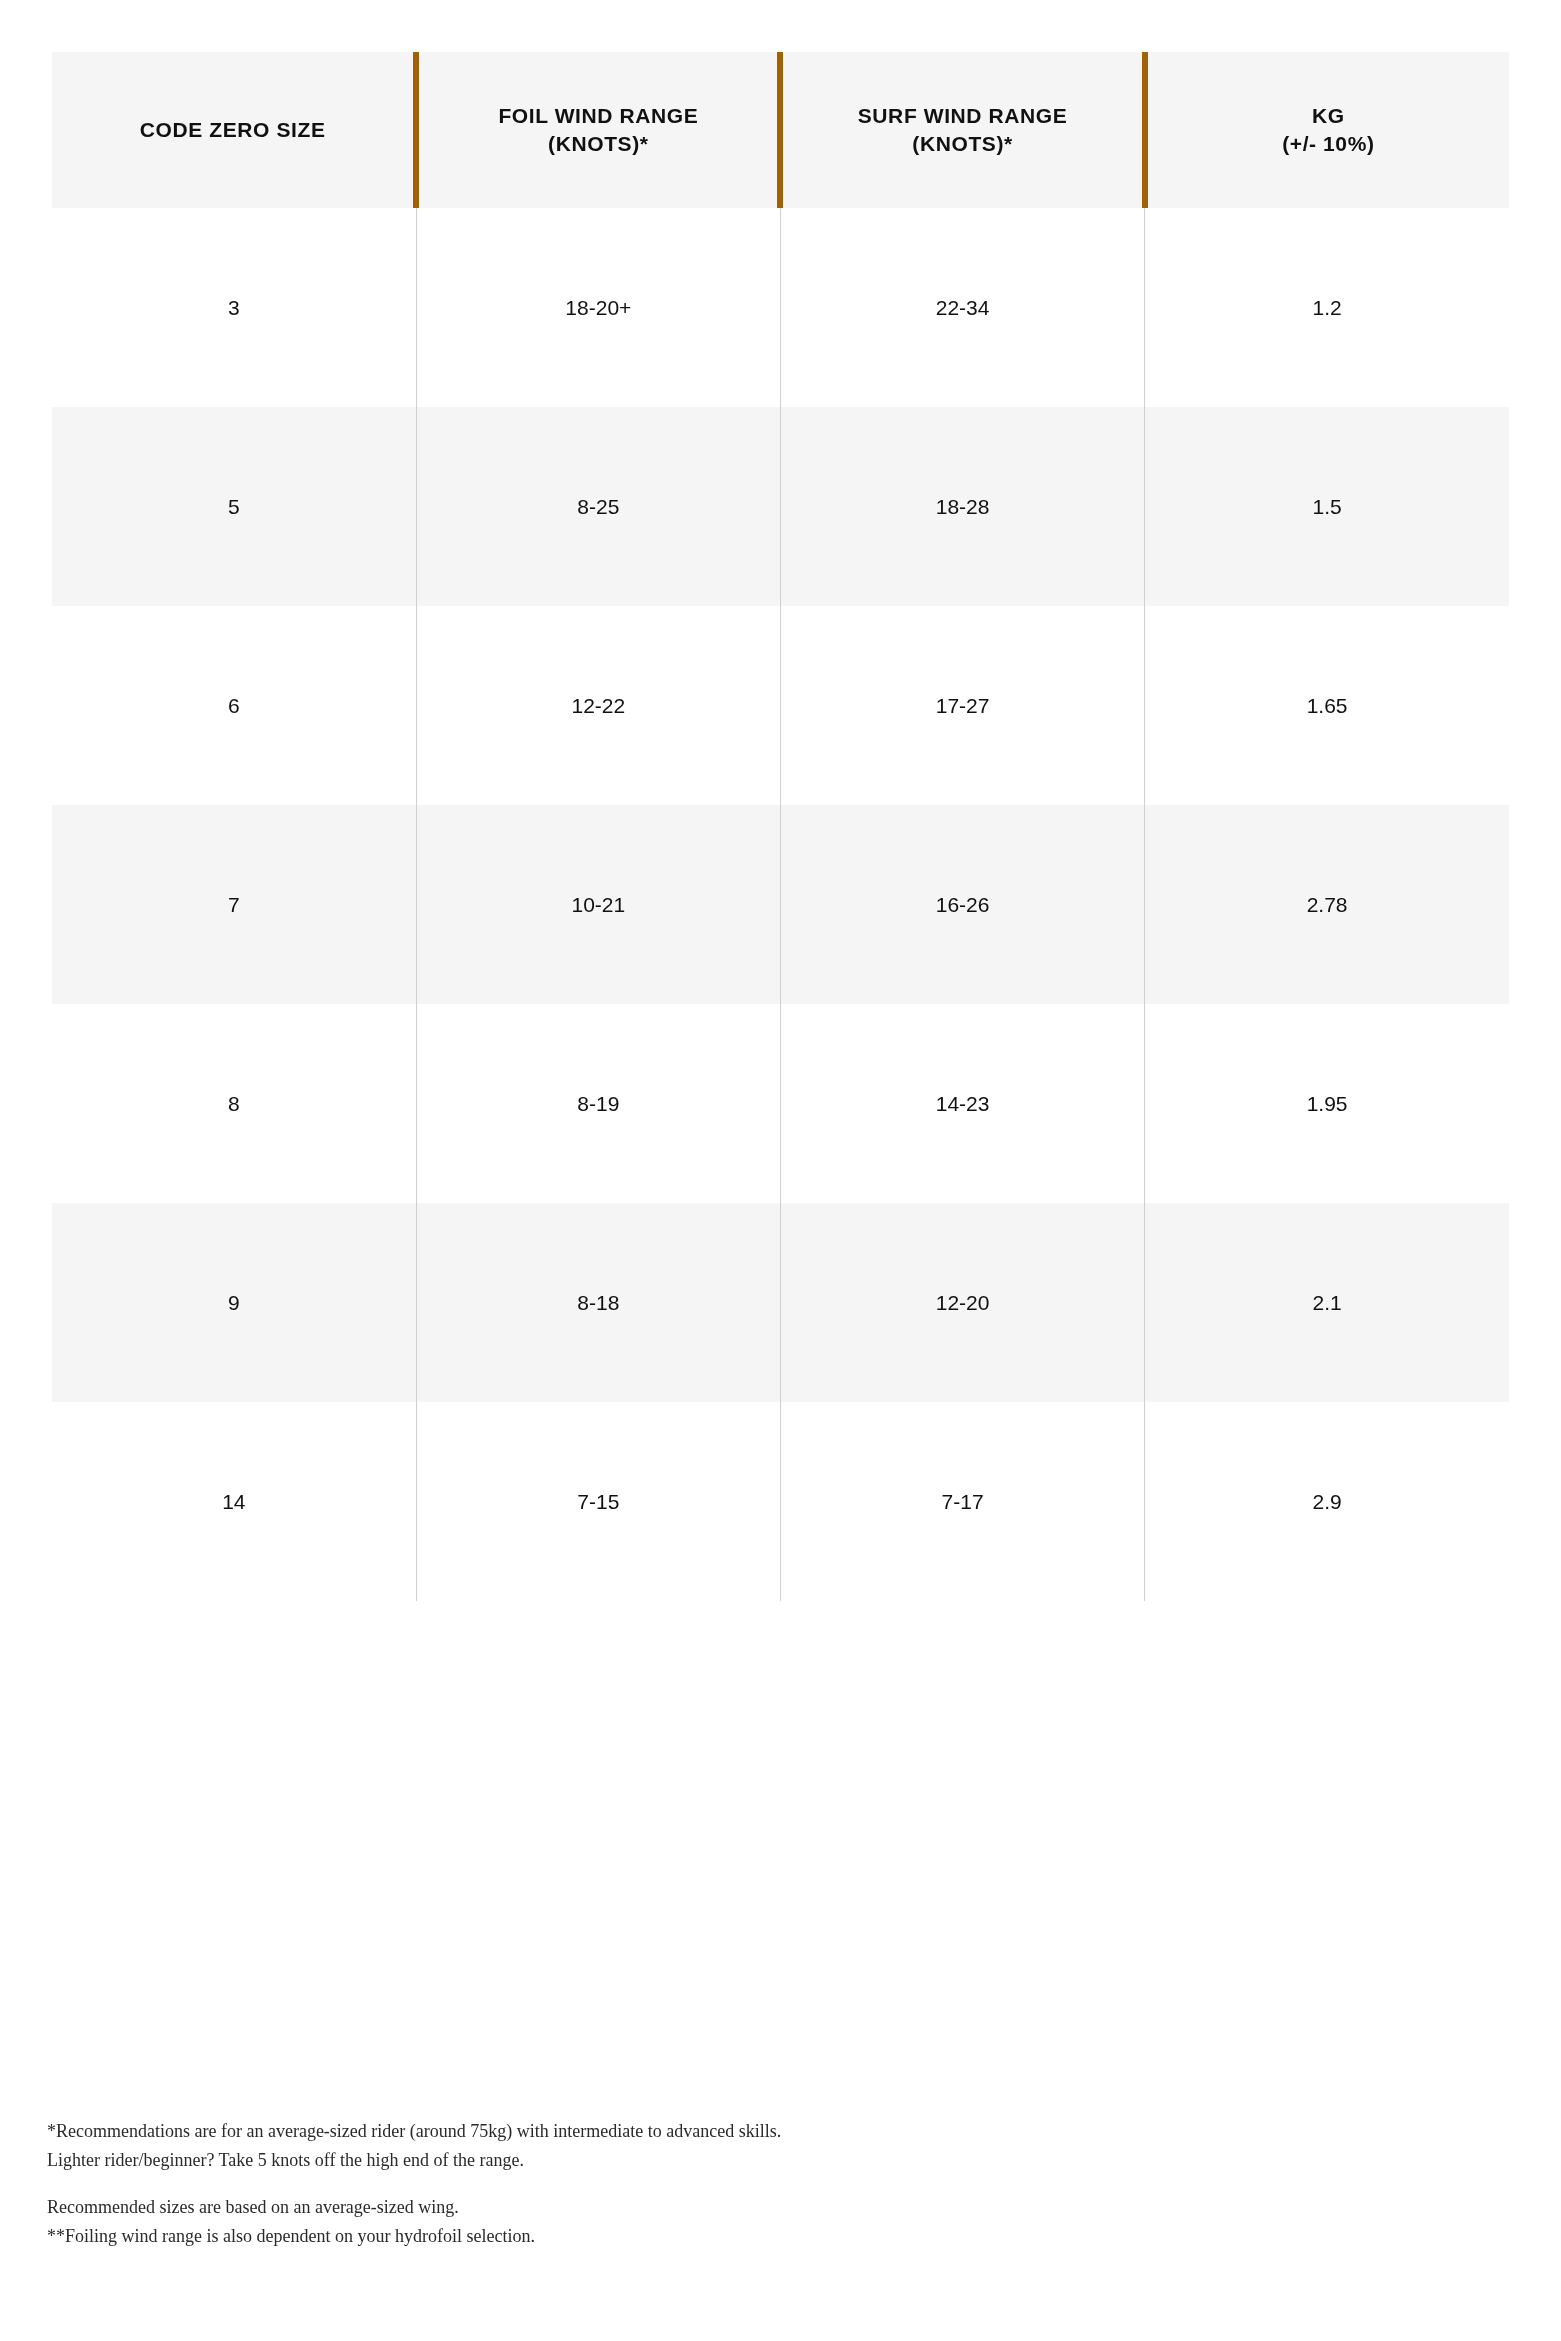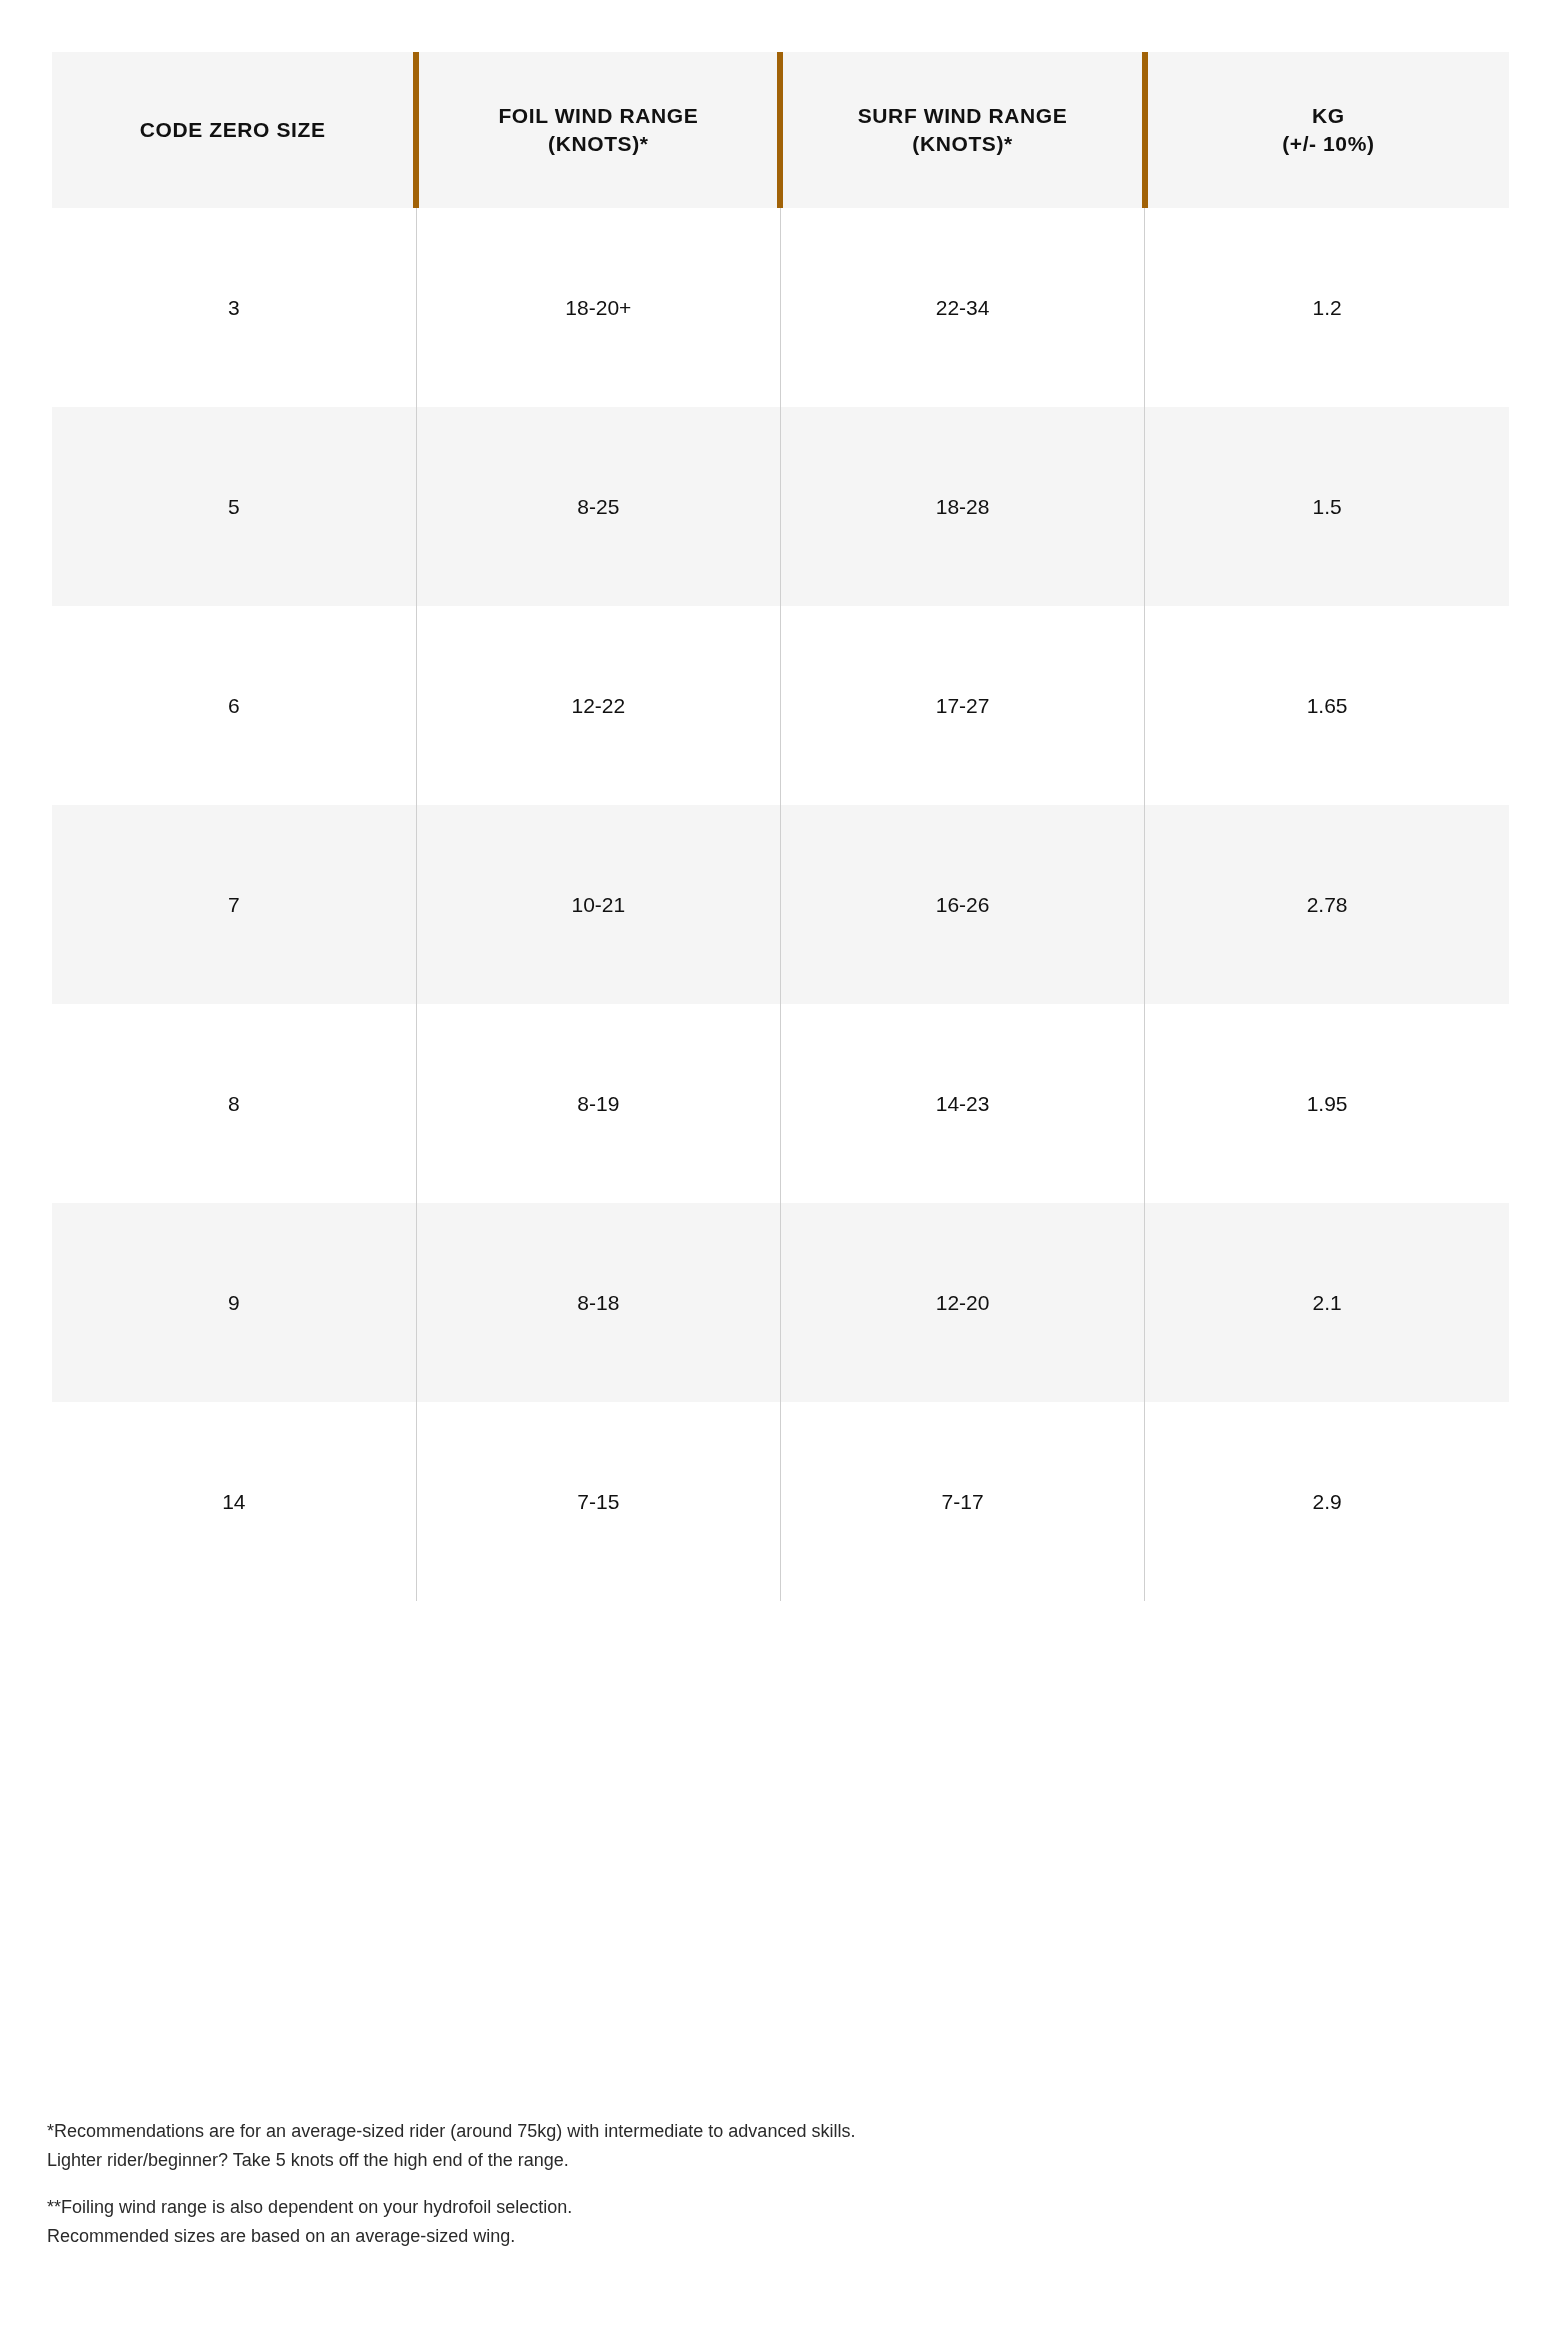--- a/index.html
+++ b/index.html
@@ -88,20 +88,21 @@
     left: 47px;
     top: 2117px;
     width: 1405px;
     font-size: 18px;
     line-height: 1.62;
     color: #2a2a2a;
     font-weight: 400;
   }
   .footnotes p {
     margin: 0 0 17.7px 0;
+    font-family: Liberation Serif, serif;
   }
   .footnotes p:last-child {
     margin-bottom: 0;
   }
   .footnotes .fn-line {
     display: block;
   }
 </style>
 </head>
 <body>
@@ -181,19 +182,19 @@
       </tbody>
     </table>
   </div>
 
   <div class="footnotes">
     <p>
       <span class="fn-line">*Recommendations are for an average-sized rider (around 75kg) with intermediate to advanced skills.</span>
       <span class="fn-line">Lighter rider/beginner? Take 5 knots off the high end of the range.</span>
     </p>
     <p>
+      <span class="fn-line">Recommended sizes are based on an average-sized wing.</span>
       <span class="fn-line">**Foiling wind range is also dependent on your hydrofoil selection.</span>
-      <span class="fn-line">Recommended sizes are based on an average-sized wing.</span>
     </p>
   </div>
 
 </div>
 
 
 </body></html>

